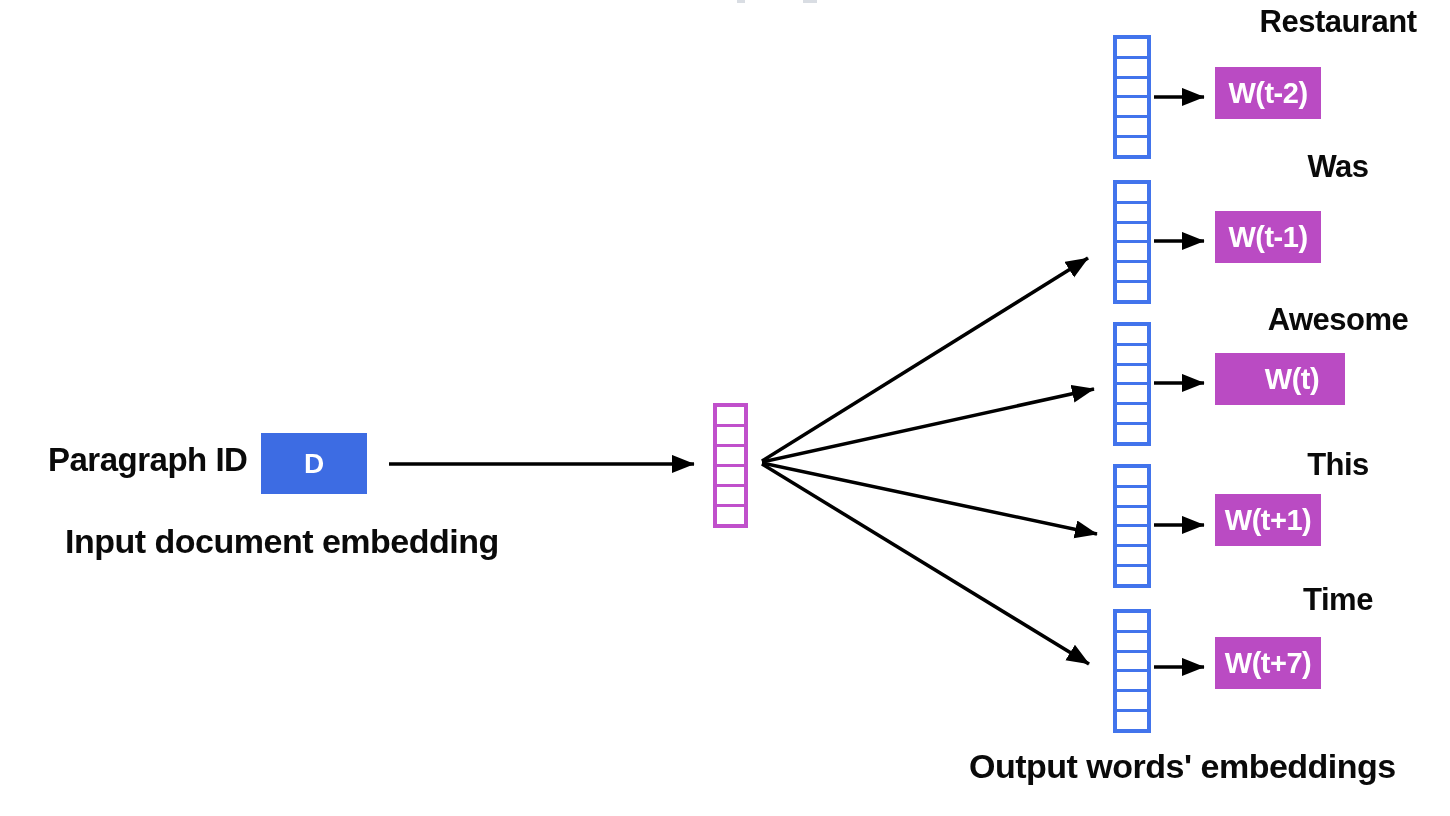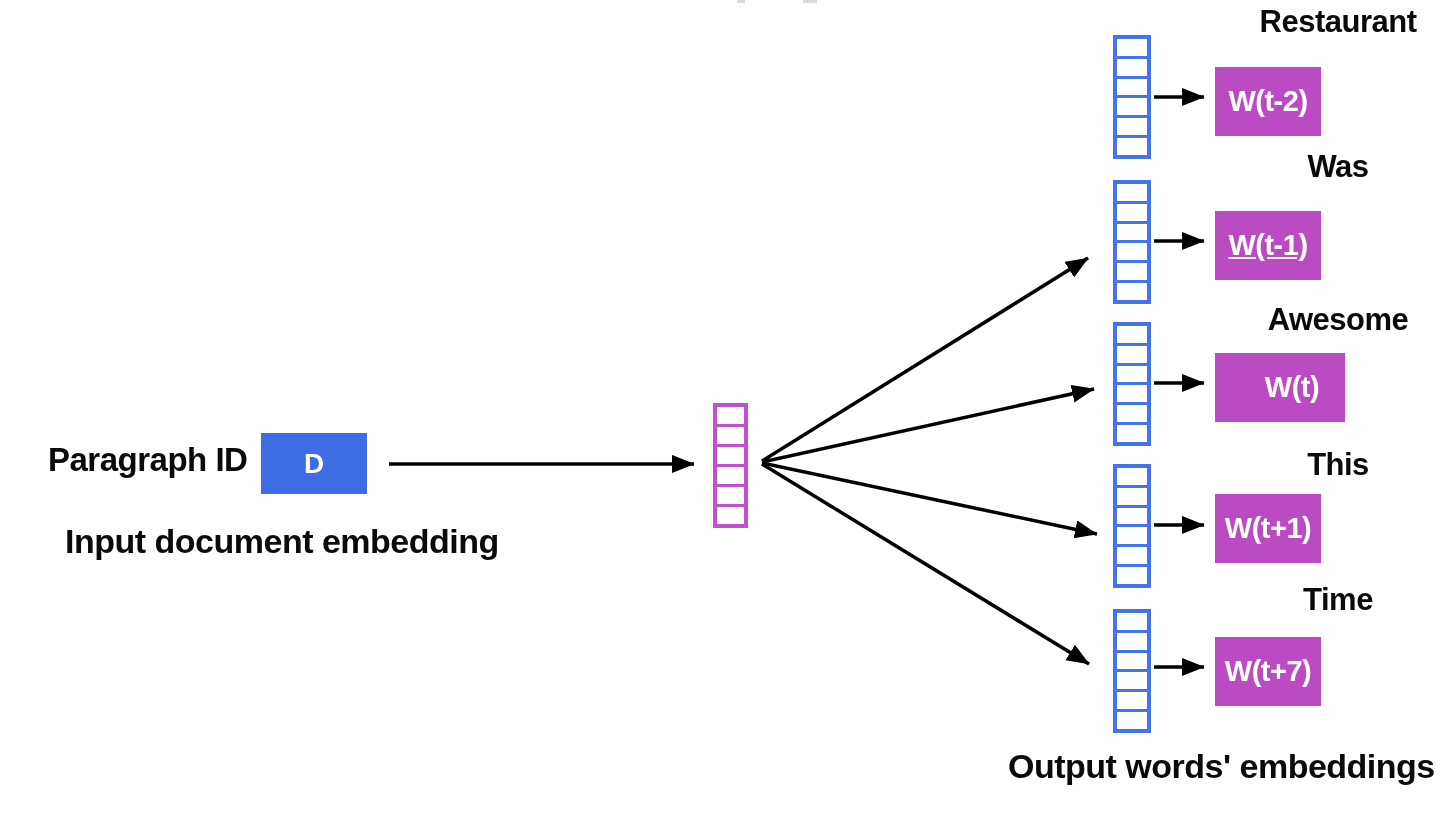--- a/index.html
+++ b/index.html
@@ -31,21 +31,21 @@
   .caption {
     position: absolute;
     font-weight: 700;
     color: #0a0a0a;
     letter-spacing: -0.5px;
     white-space: nowrap;
     line-height: 1;
   }
   .cap-input-label  { left: 48px;  top: 443px; font-size: 33px; }
   .cap-input-doc    { left: 65px;  top: 524px; font-size: 34px; }
-  .cap-output-words { left: 1008px; top: 749px; font-size: 34px; }
+  .cap-output-words { left: 969px; top: 749px; font-size: 34px; }
 
   .input-box {
     position: absolute;
     left: 261px; top: 433px;
     width: 106px; height: 61px;
     background: var(--input-box, #3d6ce3);
     color: #ffffff;
     font-size: 28px;
     font-weight: 700;
     display: flex;
@@ -70,21 +70,21 @@
     width: 38px; height: 124px;
     border: 4px solid var(--output-vector-border, #4274ec);
   }
   .vector .cell { flex: 1; }
   .vector.magenta .cell + .cell { border-top: 3px solid var(--center-vector-border, #c050cb); }
   .vector.blue    .cell + .cell { border-top: 3px solid var(--output-vector-border, #4274ec); }
 
   .wbox {
     position: absolute;
     left: 1215px;
-    width: 106px; height: 69px;
+    width: 106px; height: 52px;
     background: var(--weight-box, #ba4bc3);
     color: #ffffff;
     font-size: 29px;
     font-weight: 700;
     display: flex;
     align-items: center;
     justify-content: center;
     letter-spacing: -0.5px;
   }
 
@@ -163,21 +163,21 @@
   <div>
     <div class="word-label" style="top:151px;">Was</div>
     <div class="vector blue" style="top:180px;">
         <div class="cell"></div>
         <div class="cell"></div>
         <div class="cell"></div>
         <div class="cell"></div>
         <div class="cell"></div>
         <div class="cell"></div>
       </div>
-    <div class="wbox" style="top:211px;text-decoration:underline;">W(t-1)</div>
+    <div class="wbox" style="top:211px;">W(t-1)</div>
   </div>
 
   <div>
     <div class="word-label" style="top:304px;">Awesome</div>
     <div class="vector blue" style="top:322px;">
         <div class="cell"></div>
         <div class="cell"></div>
         <div class="cell"></div>
         <div class="cell"></div>
         <div class="cell"></div>

